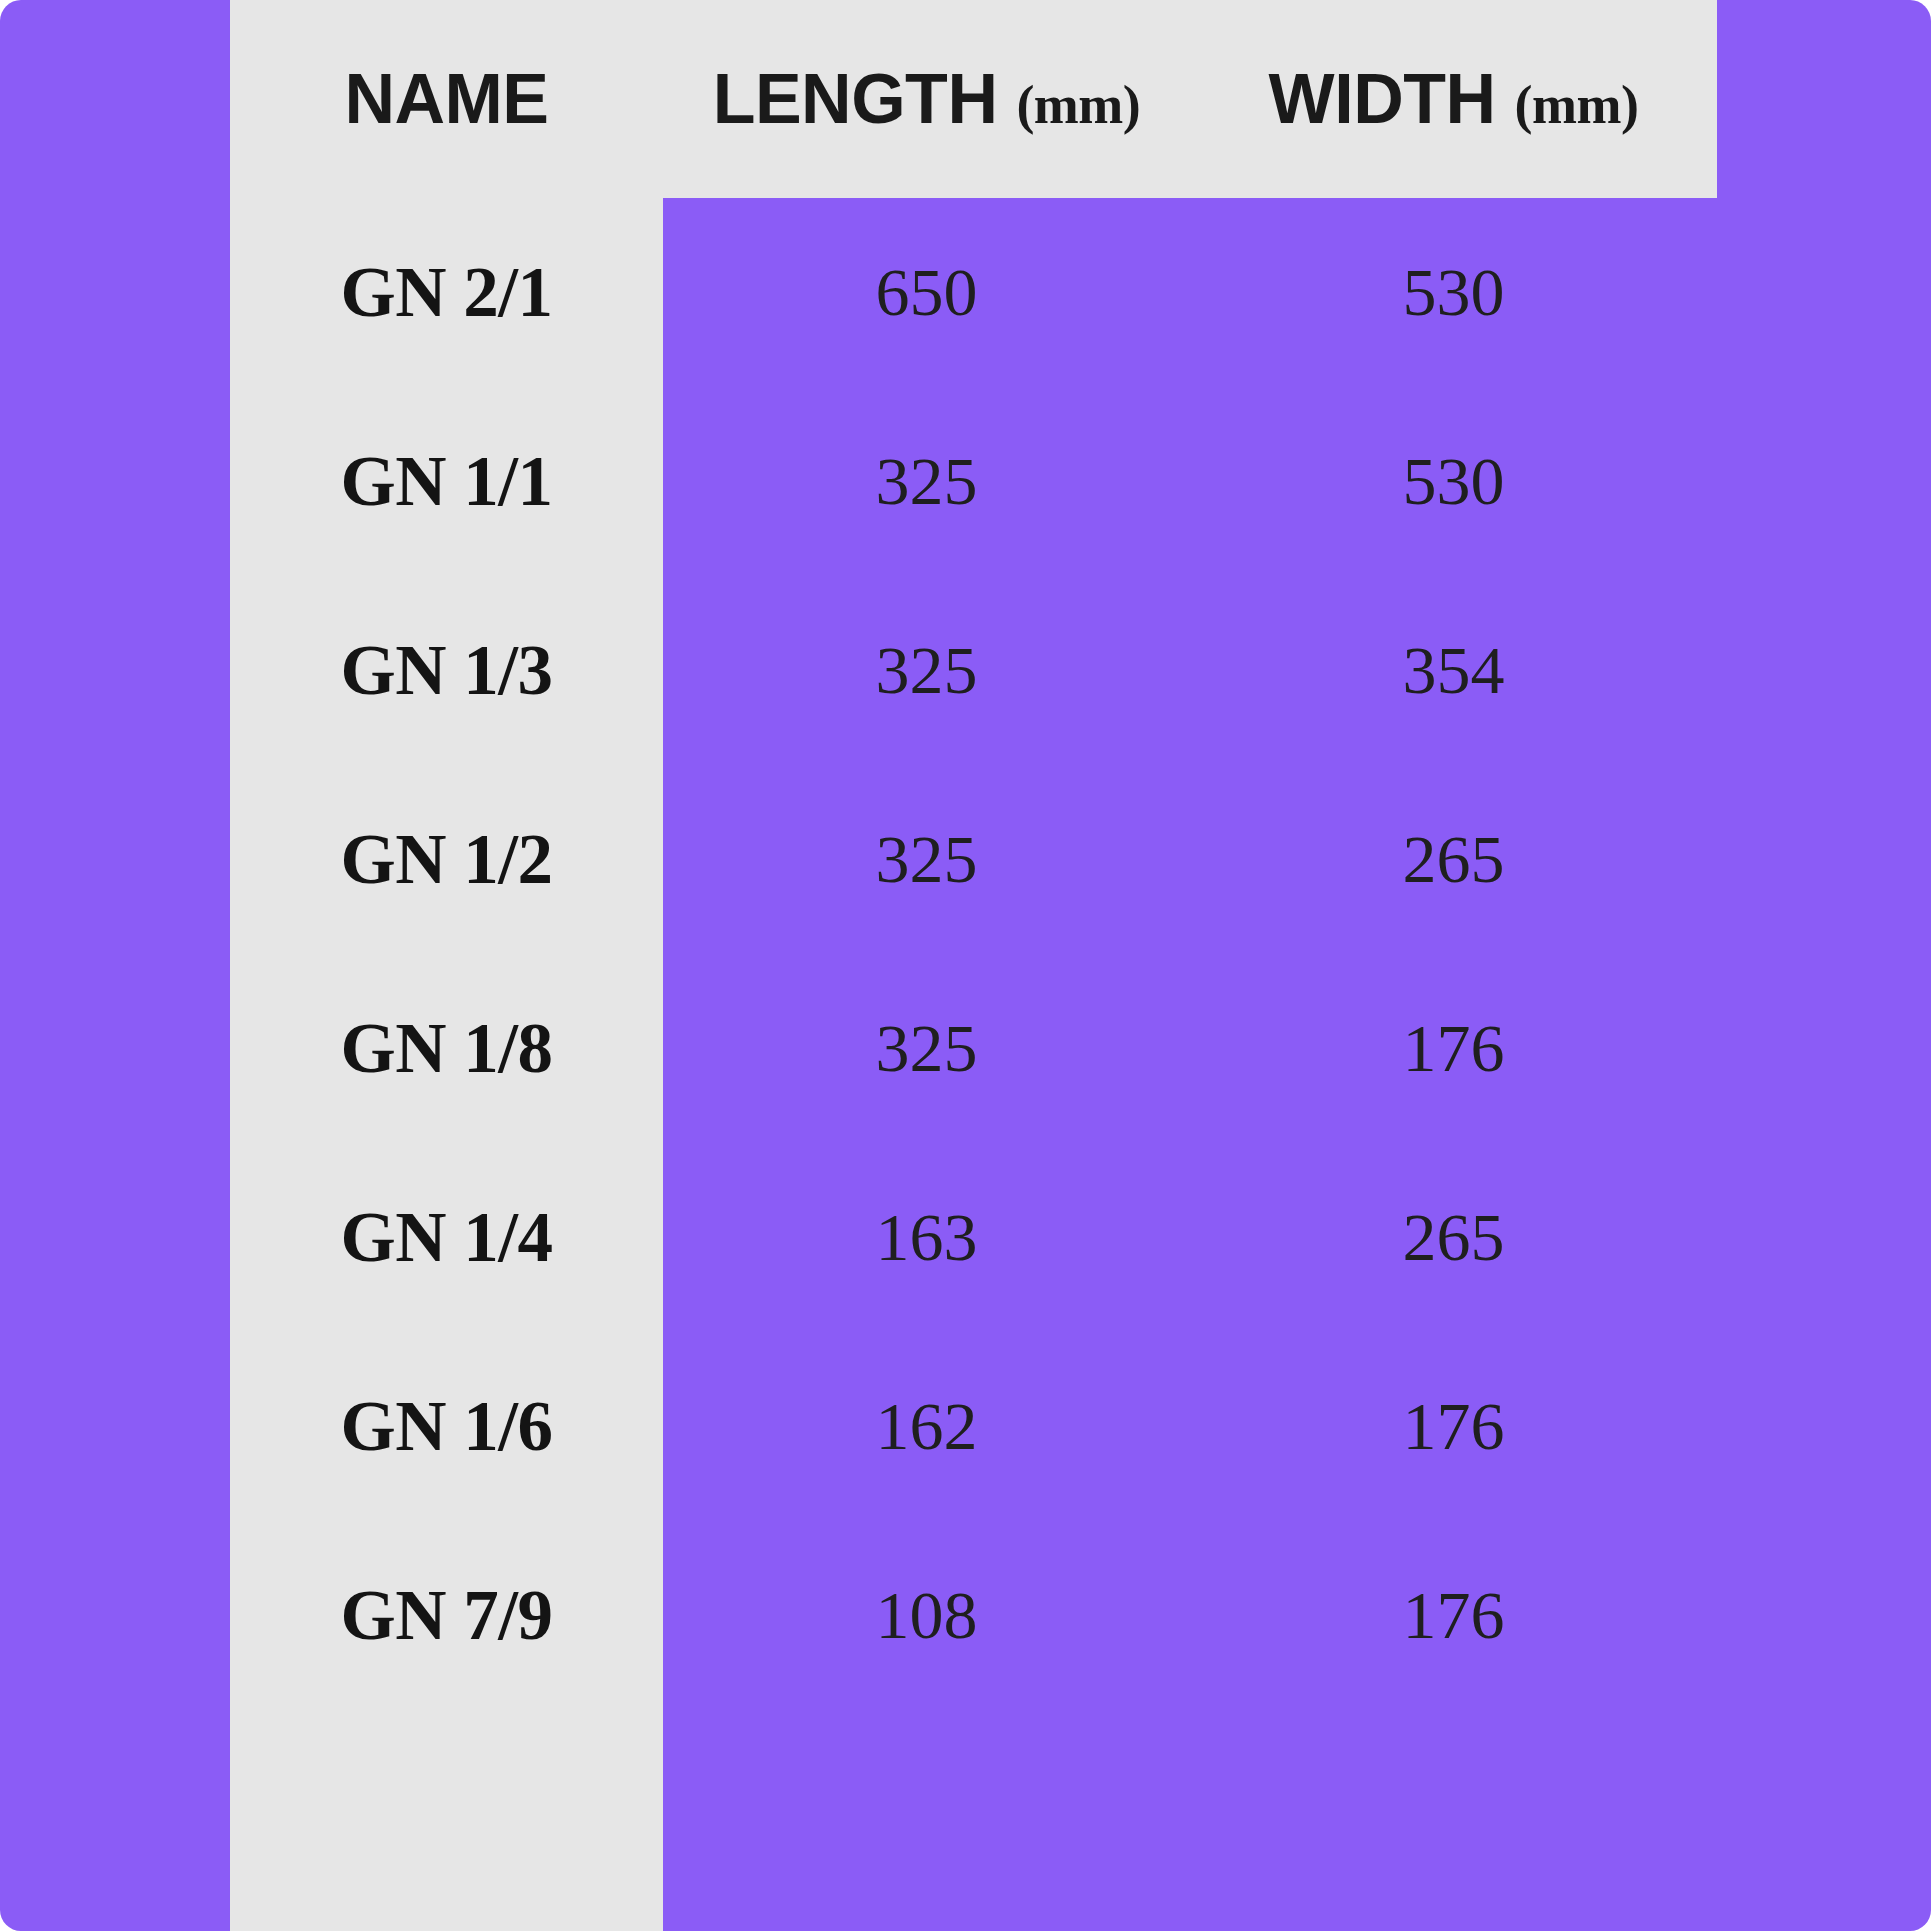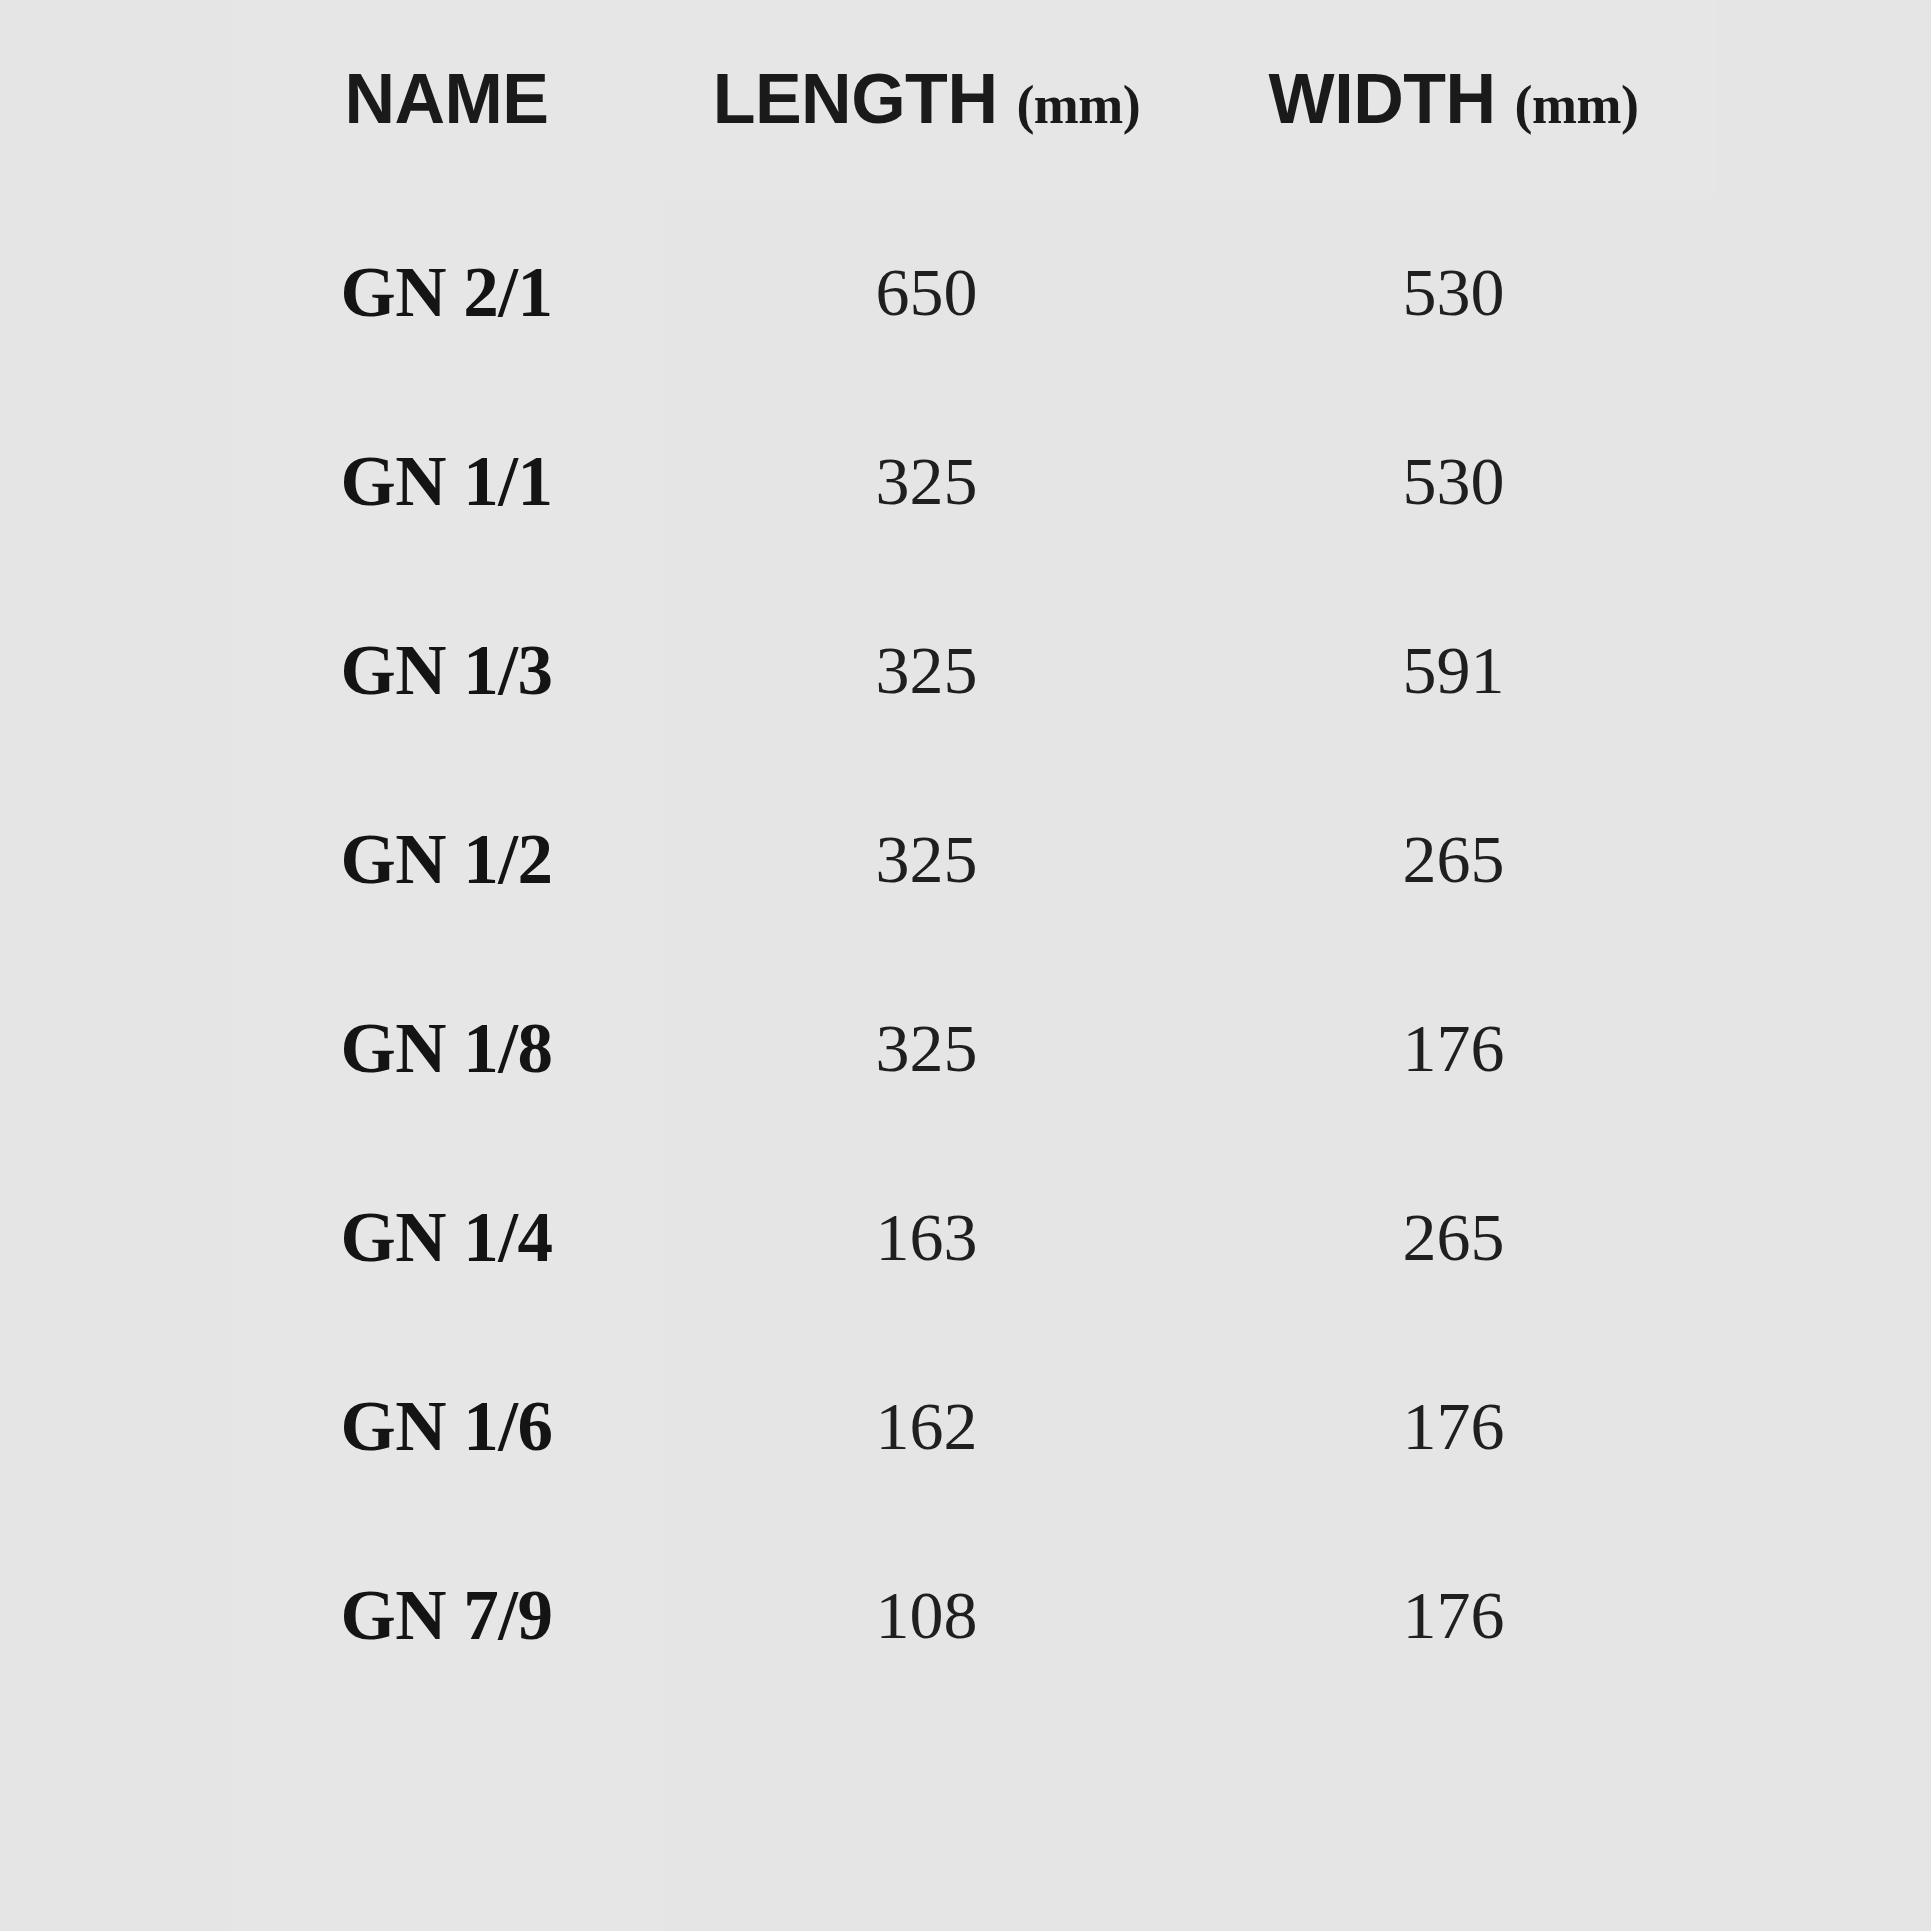--- a/index.html
+++ b/index.html
@@ -12,21 +12,22 @@
     height: 1931px;
     font-family: "Liberation Sans", sans-serif;
     color: #1a1a1a;
     overflow: hidden;
   }
 
   .sheet {
     position: relative;
     width: 1931px;
     height: 1931px;
-    background: #e5e5e5;
+    background: #8b5cf6;
+    border-radius: 21px;
   }
 
   
   .name-band {
     position: absolute;
     left: 230px;
     top: 0px;
     width: 433px;
     height: 1931px;
     background: #e6e6e6;
@@ -131,21 +132,21 @@
         <td class="cell-num">530</td>
       </tr>
       <tr>
         <td class="cell-name">GN 1/1</td>
         <td class="cell-num">325</td>
         <td class="cell-num">530</td>
       </tr>
       <tr>
         <td class="cell-name">GN 1/3</td>
         <td class="cell-num">325</td>
-        <td class="cell-num">591</td>
+        <td class="cell-num">354</td>
       </tr>
       <tr>
         <td class="cell-name">GN 1/2</td>
         <td class="cell-num">325</td>
         <td class="cell-num">265</td>
       </tr>
       <tr>
         <td class="cell-name">GN 1/8</td>
         <td class="cell-num">325</td>
         <td class="cell-num">176</td>

